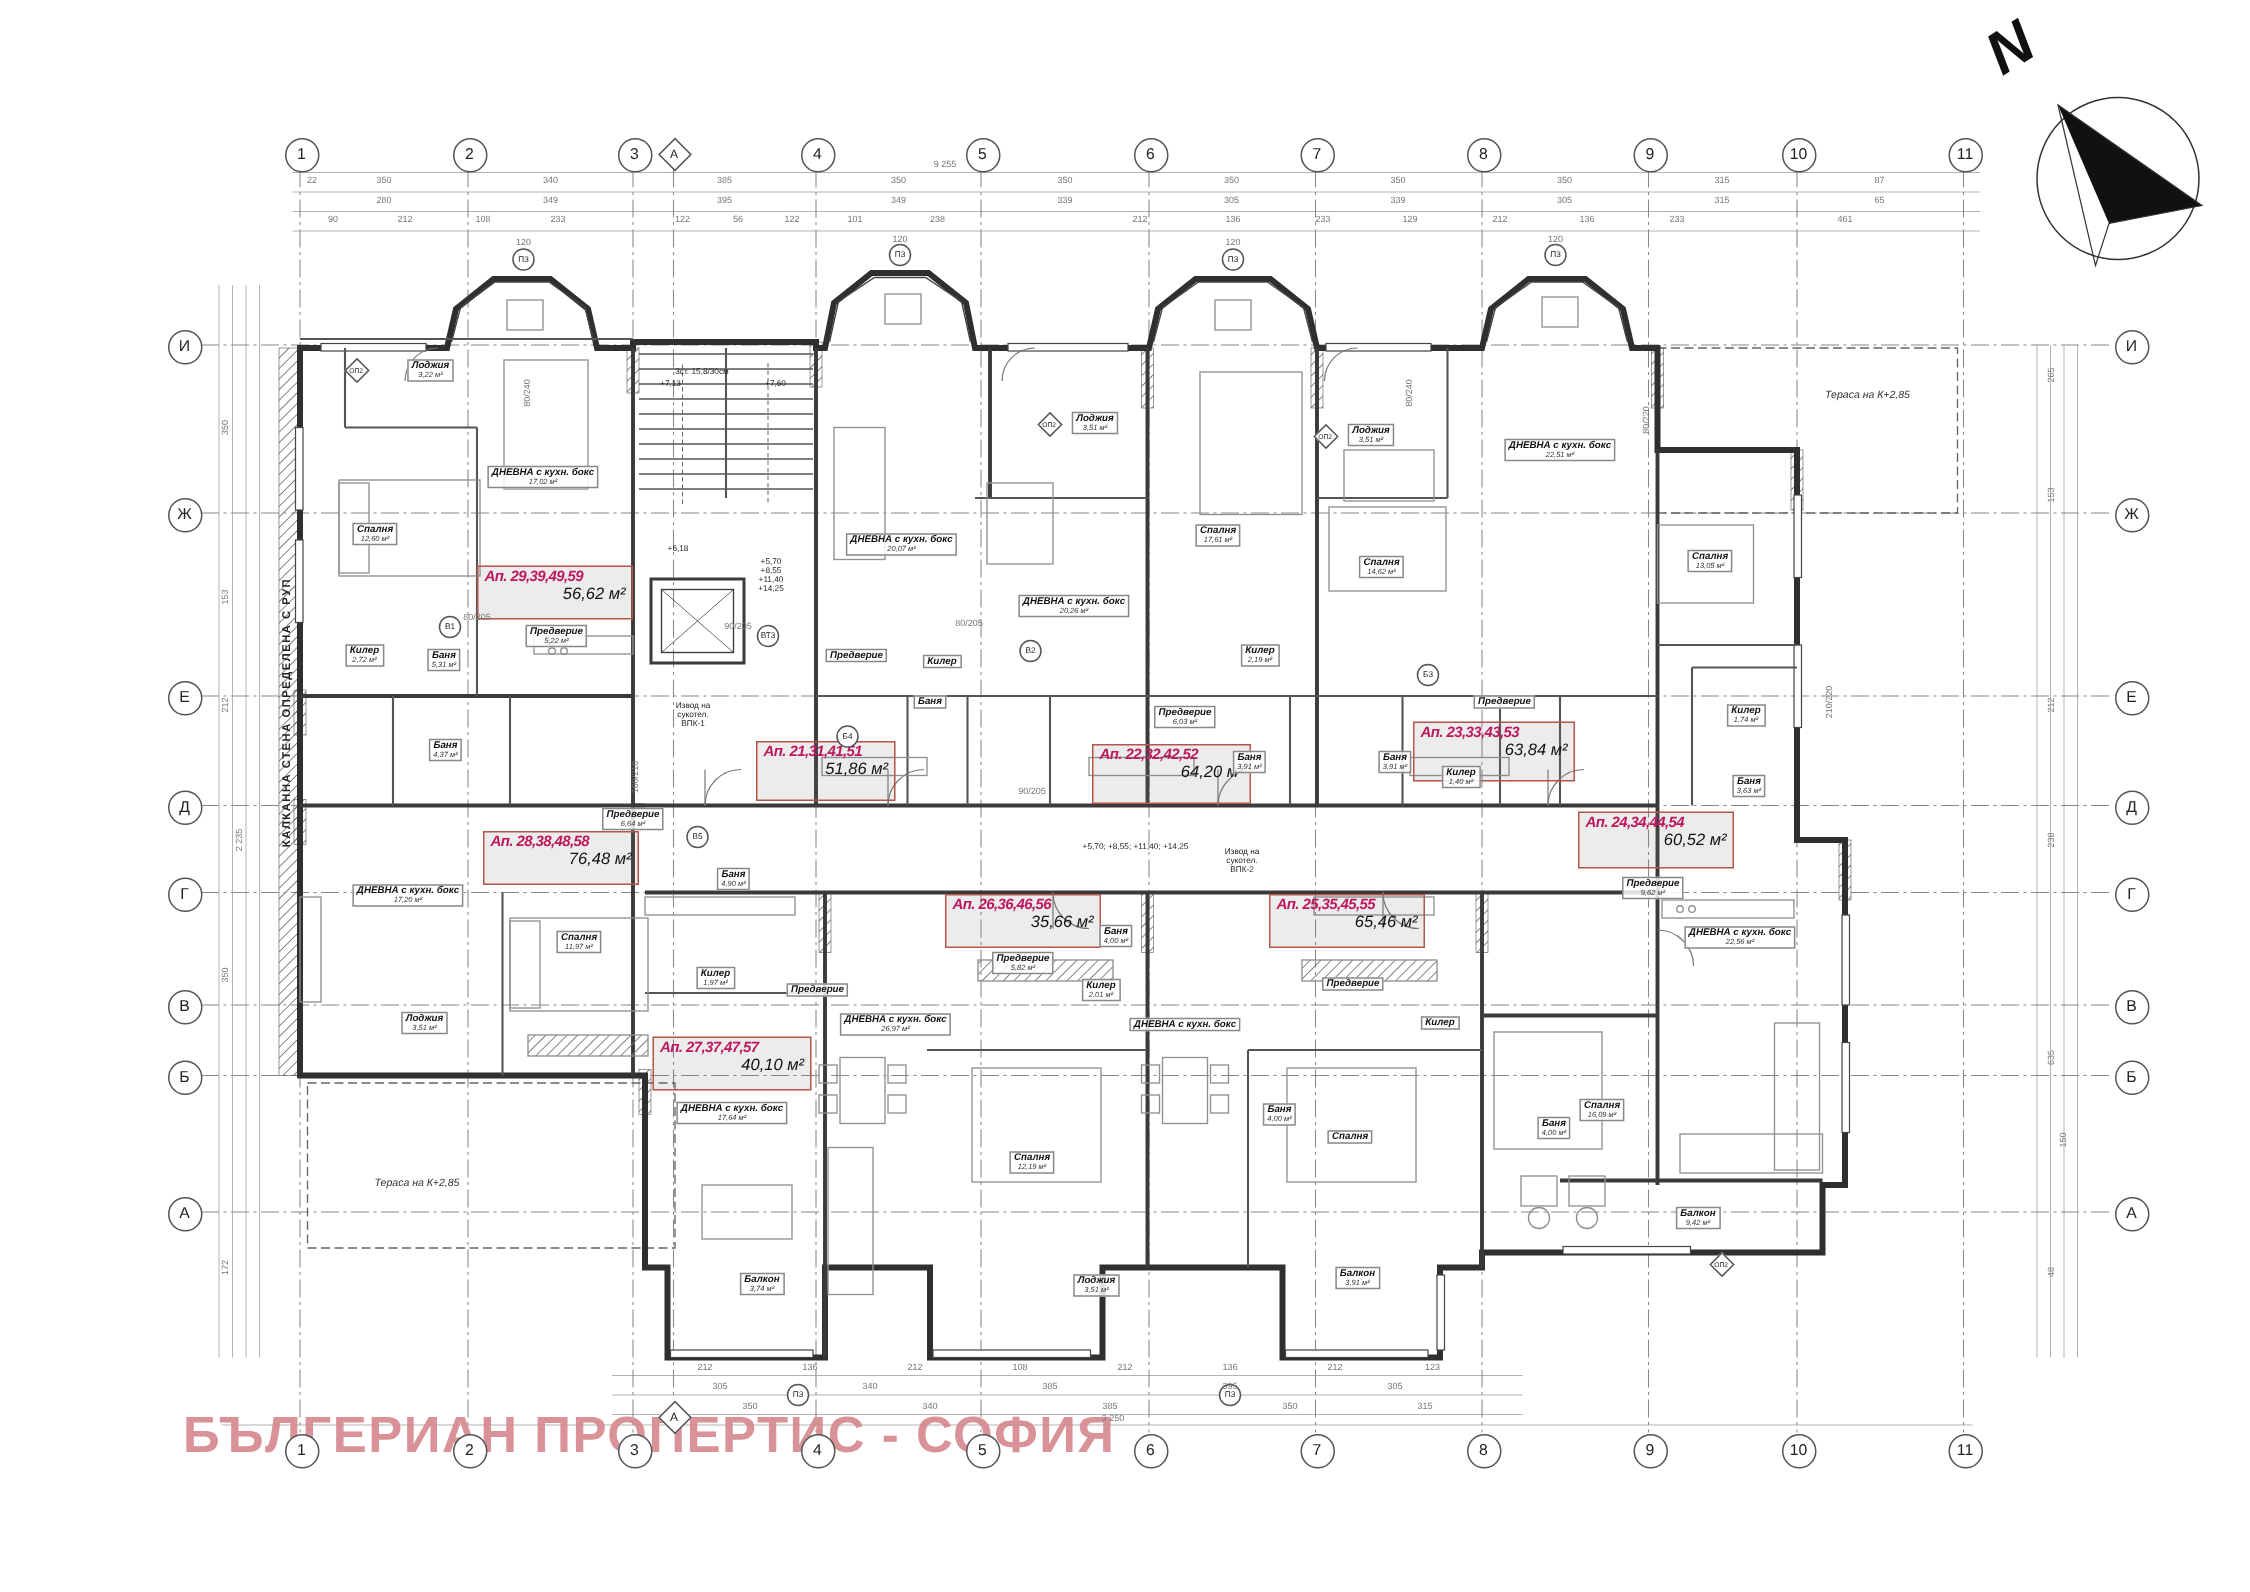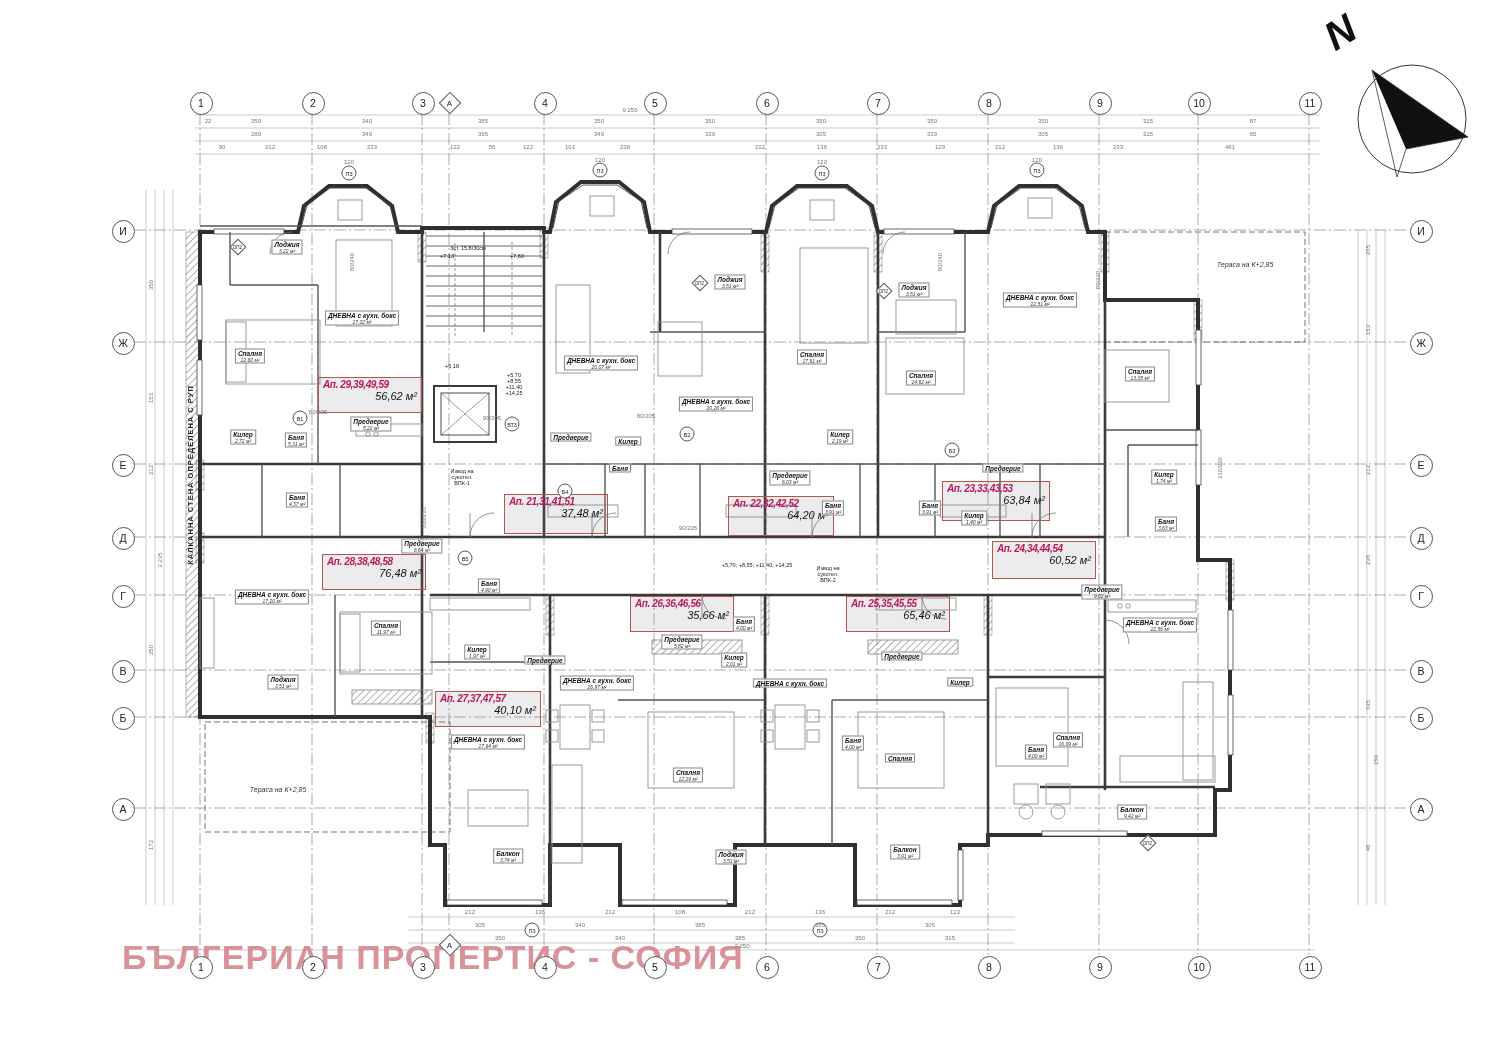--- a/index.html
+++ b/index.html
@@ -334,33 +334,33 @@
       <div class="bubble" style="left: 111.5px; top: 659.5px;">В</div>
       <div class="bubble" style="left: 1409.5px; top: 659.5px;">В</div>
       <div class="bubble" style="left: 111.5px; top: 706.5px;">Б</div>
       <div class="bubble" style="left: 1409.5px; top: 706.5px;">Б</div>
       <div class="bubble" style="left: 111.5px; top: 797.5px;">А</div>
       <div class="bubble" style="left: 1409.5px; top: 797.5px;">А</div>
       <div class="apt" style="left: 318px; top: 377px; width: 104px; height: 36px;">
         <span class="an">Ап. 29,39,49,59</span>
         <span class="aa">56,62 м²</span>
       </div>
-      <div class="apt" style="left: 504px; top: 494px; width: 104px; height: 40px;">
+      <div class="apt" style="left: 504px; top: 494px; width: 93px; height: 40px;">
         <span class="an">Ап. 21,31,41,51</span>
-        <span class="aa">37,48 м²</span>
+        <span class="aa">51,86 м²</span>
       </div>
       <div class="apt" style="left: 728px; top: 496px; width: 106px; height: 40px;">
         <span class="an">Ап. 22,32,42,52</span>
         <span class="aa">64,20 м²</span>
       </div>
       <div class="apt" style="left: 942px; top: 481px; width: 108px; height: 40px;">
         <span class="an">Ап. 23,33,43,53</span>
         <span class="aa">63,84 м²</span>
       </div>
-      <div class="apt" style="left: 992px; top: 541px; width: 104px; height: 38px;">
+      <div class="apt" style="left: 1052px; top: 541px; width: 104px; height: 38px;">
         <span class="an">Ап. 24,34,44,54</span>
         <span class="aa">60,52 м²</span>
       </div>
       <div class="apt" style="left: 322px; top: 554px; width: 104px; height: 36px;">
         <span class="an">Ап. 28,38,48,58</span>
         <span class="aa">76,48 м²</span>
       </div>
       <div class="apt" style="left: 630px; top: 596px; width: 104px; height: 36px;">
         <span class="an">Ап. 26,36,46,56</span>
         <span class="aa">35,66 м²</span>

